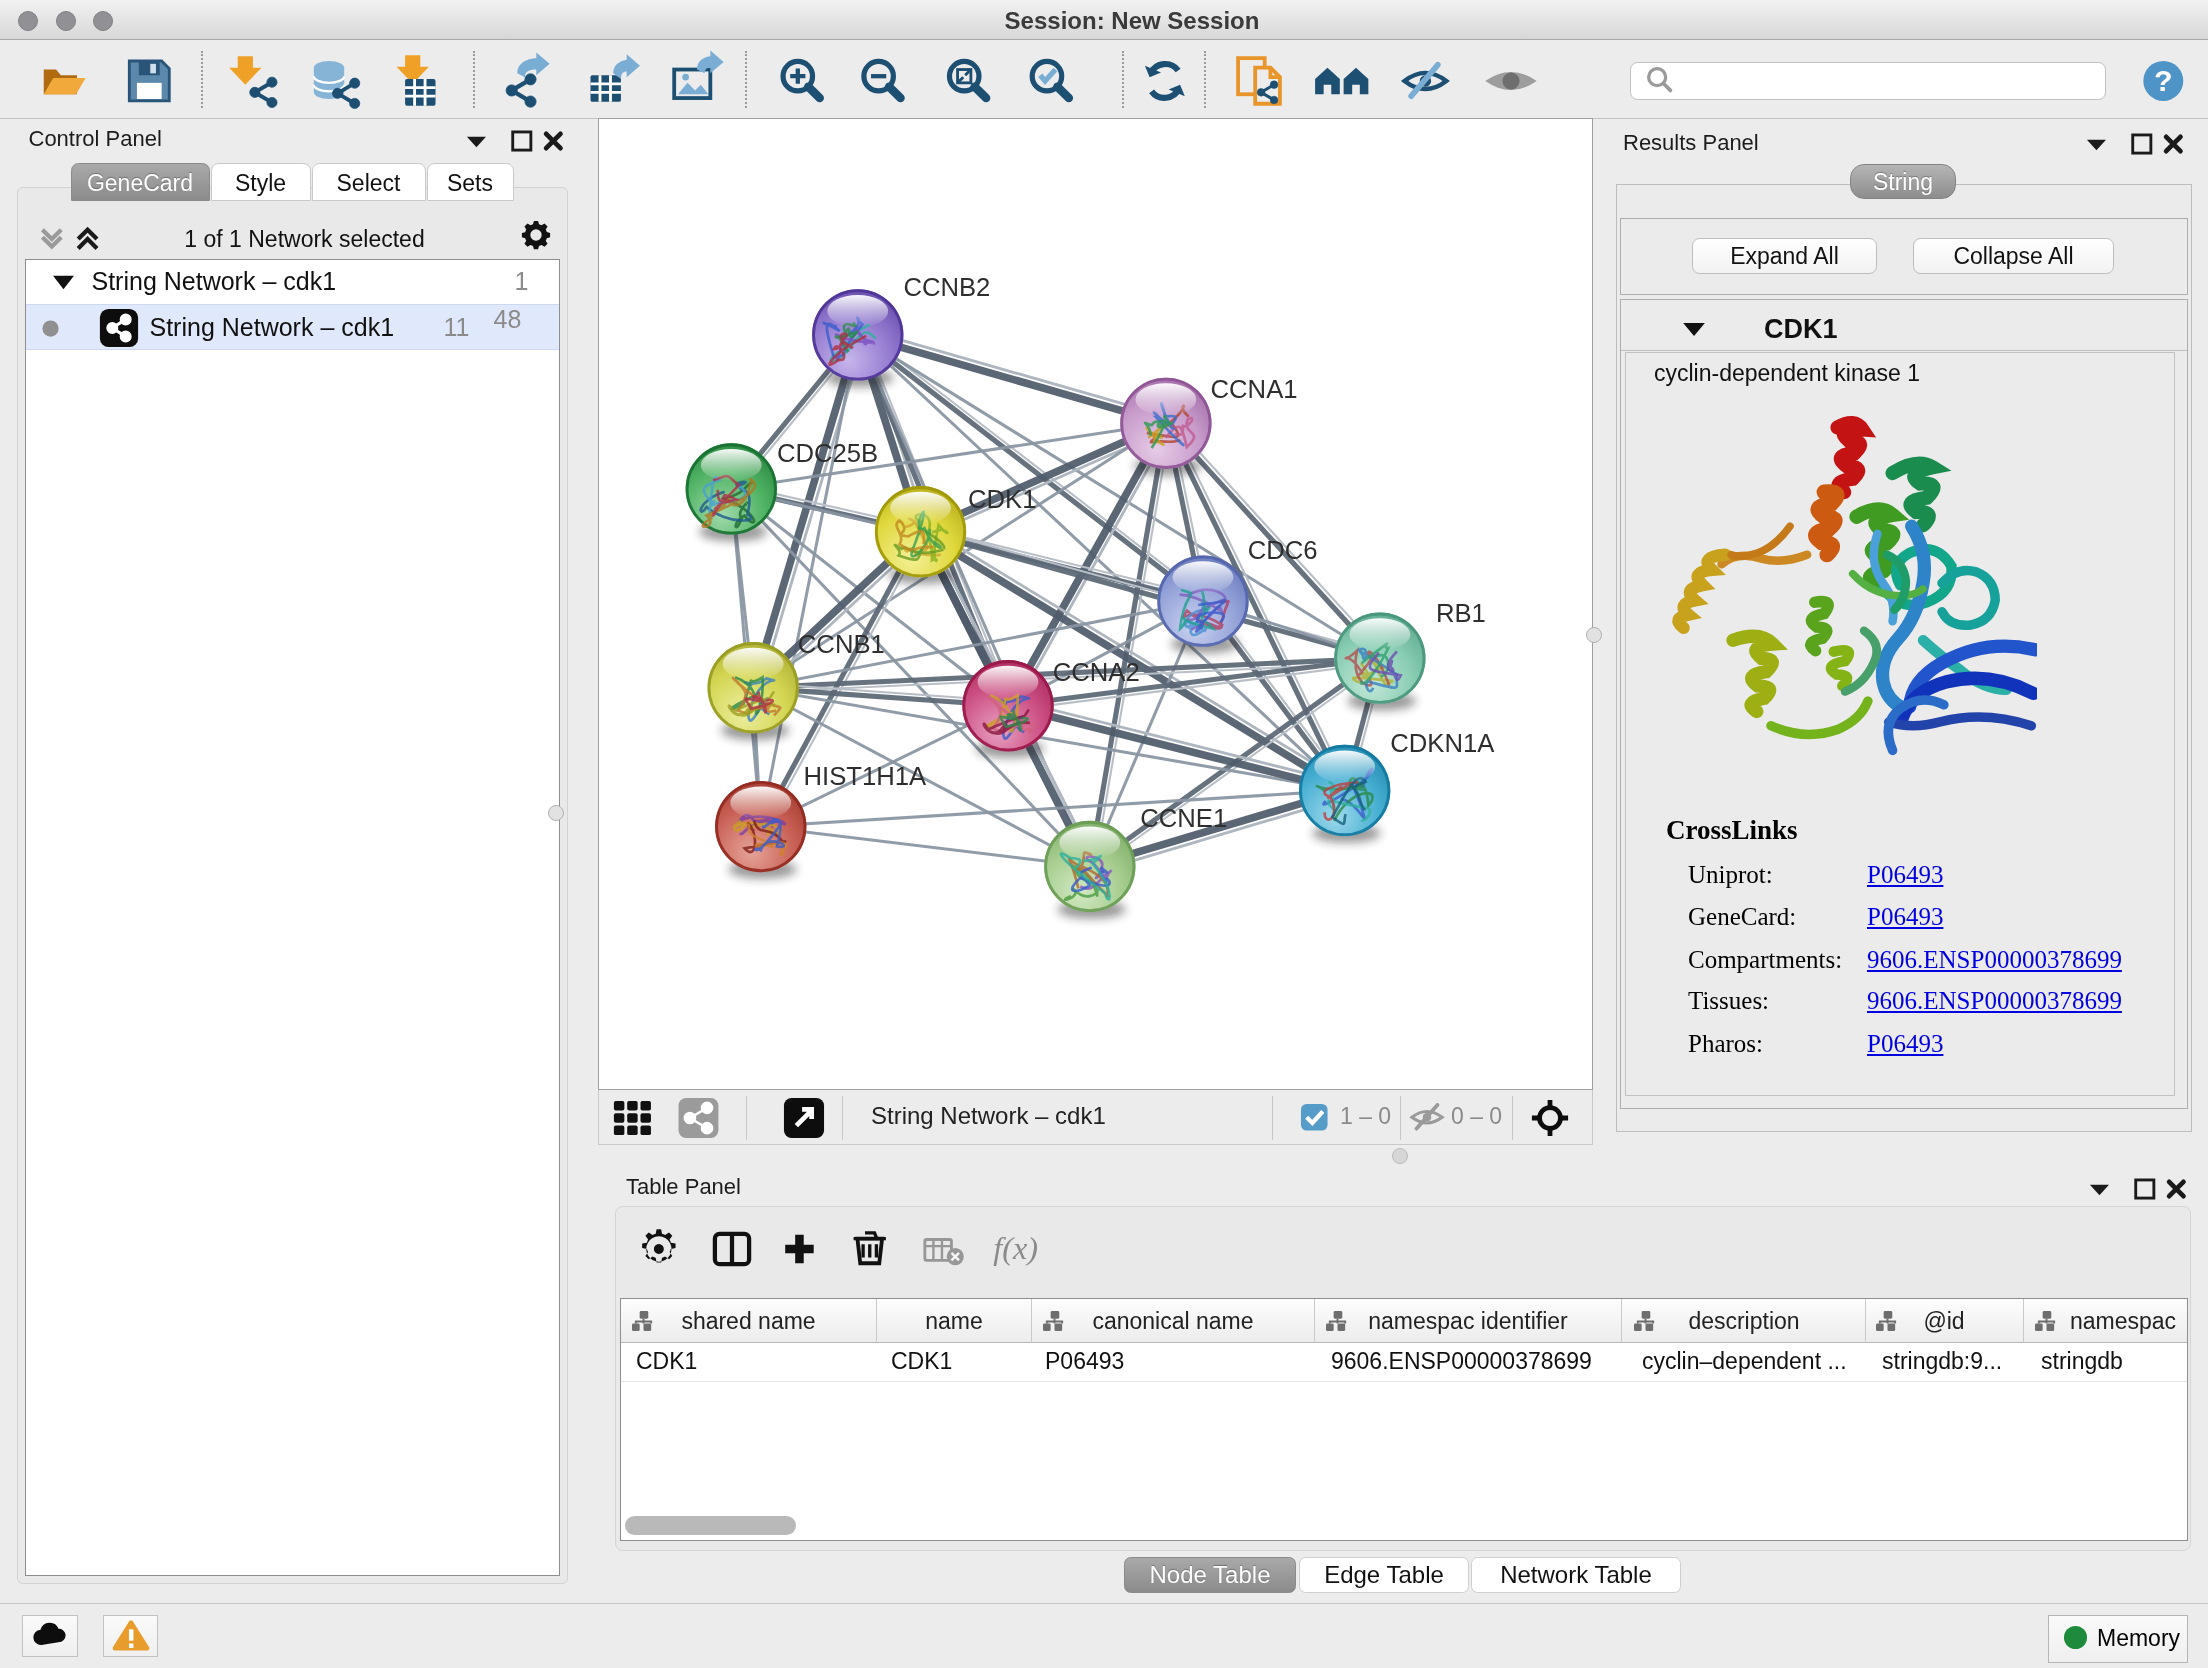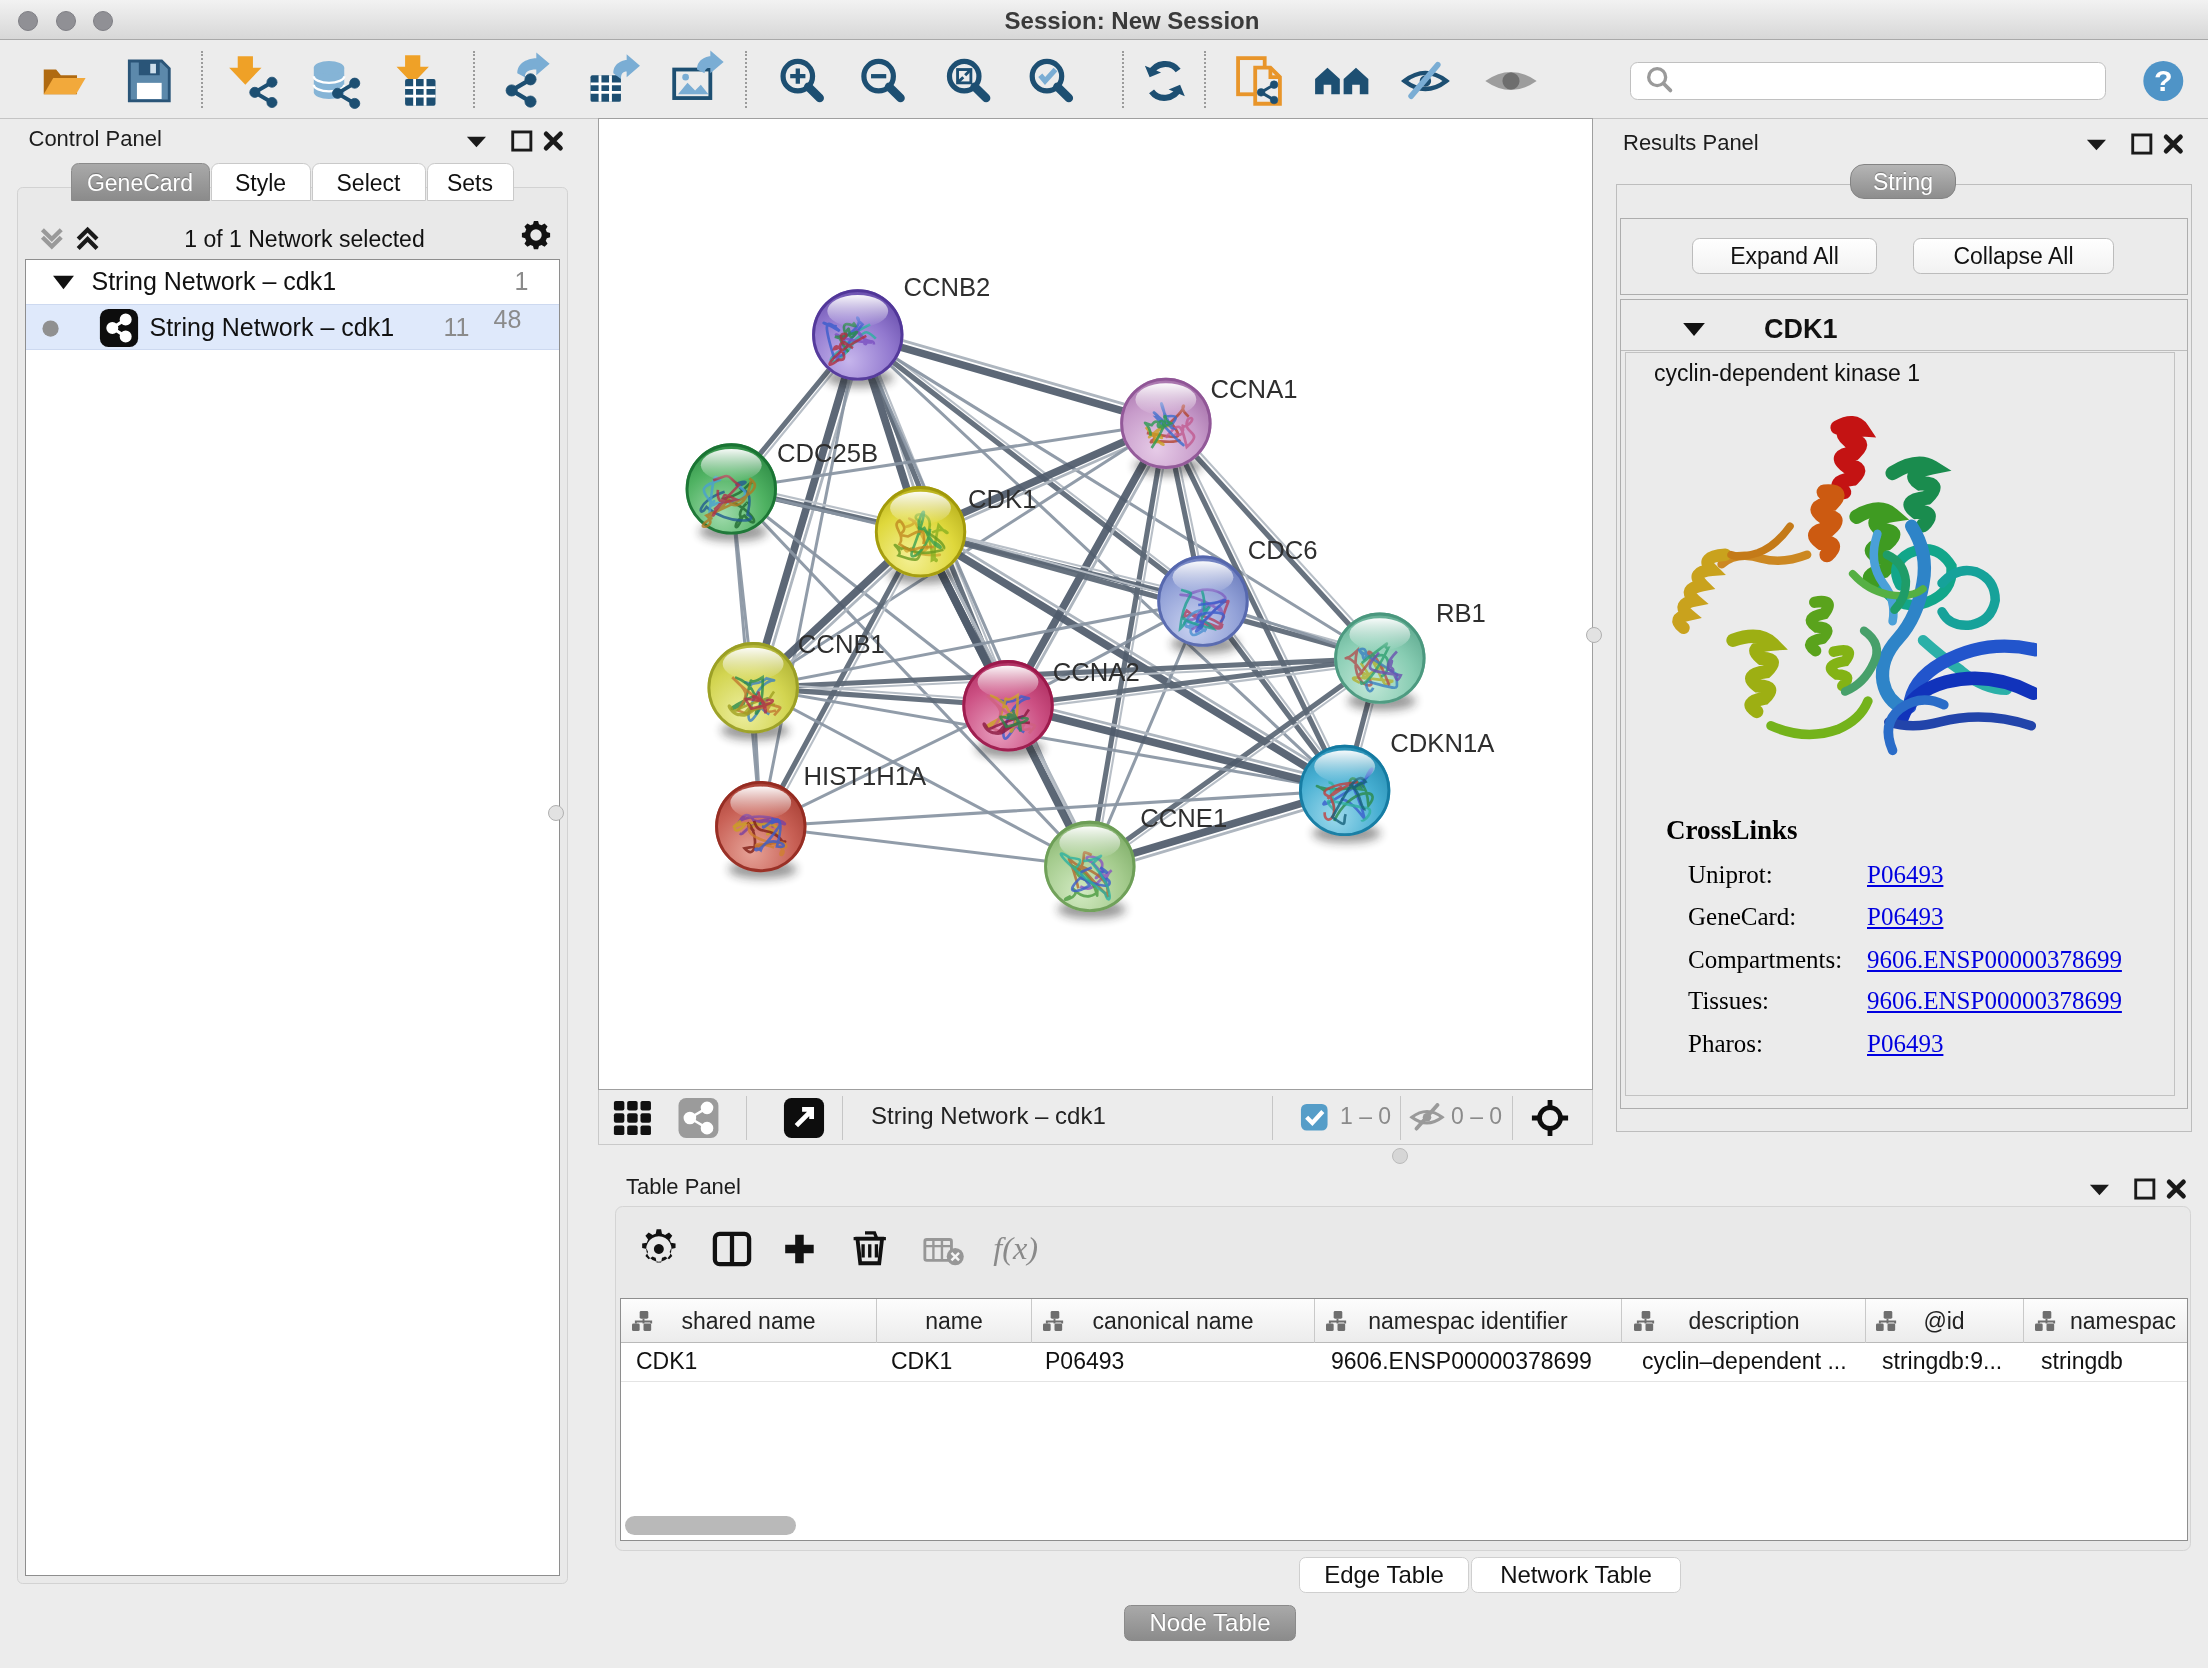--- a/index.html
+++ b/index.html
@@ -58,21 +58,21 @@
 #ntable { position:absolute; left:21px; top:141px; width:1568px; height:243px;
   background:#fff; border:1.9px solid #8e8e8e; }
 .th { position:absolute; top:0; height:44px; border-right:1px solid #c9c9c9;
   font-size:23px; color:#222; display:flex; align-items:center; justify-content:center; }
 .th svg { position:absolute; left:9.5px; top:10.5px; }
 .hdr { position:absolute; left:0; top:0; width:100%; height:44px;
   background:linear-gradient(#fdfdfd,#ececec); border-bottom:1px solid #b9b9b9; }
 .td { position:absolute; top:49px; font-size:23px; color:#111; }
 .btab { position:absolute; top:0; height:36px; border:1px solid #cfcfcf; background:#fff;
   border-radius:6.7px; text-align:center; font-size:24px; color:#111; line-height:34px; }
-.btab.tabsel { background:linear-gradient(#a9a9a9,#8b8b8b); color:#fff; border-color:#8b8b8b;margin-top:48px; }
+.btab.tabsel { background:linear-gradient(#a9a9a9,#8b8b8b); color:#fff; border-color:#8b8b8b; }
 .xrow { position:absolute; left:90px; width:476px; font-family:"Liberation Serif",serif; font-size:25px; }
 .xl { color:#000; }
 .xv { position:absolute; left:179px; color:#0000e0; text-decoration:underline; }
 
 
 #statusbar { position:absolute; left:0; top:1603px; width:2208px; height:66px;
   background:#ececec; border-top:1px solid #c6c6c6; }
 .sbtn { position:absolute; top:10.5px; background:linear-gradient(#fafafa,#efefef);
   border:1.9px solid #c2c2c2; }
 </style>
@@ -769,17 +769,37 @@
       <div class="td" style="left:1261px">stringdb:9...</div>
       <div class="td" style="left:1420px">stringdb</div>
       <div style="position:absolute;left:0;top:82px;width:100%;border-top:1px solid #e4e4e4"></div>
       <div style="position:absolute;left:3.8px;top:217px;width:171px;height:19px;background:#b9b9b9;border-radius:9.5px"></div>
     </div>
     <div class="btab tabsel" style="left:525px;top:400px;width:172px">Node Table</div>
     <div class="btab" style="left:700px;top:400px;width:170px">Edge Table</div>
     <div class="btab" style="left:872px;top:400px;width:210px">Network Table</div>
   </div>
 
+  <div id="statusbar">
+    <div class="sbtn" style="left:22px;width:56px;height:42px">
+      <svg width="38" height="27" viewBox="0 0 40 28" style="position:absolute;left:7.6px;top:6.7px">
+        <path fill="#0d0d0d" d="M11 24 a8 8 0 0 1 -1 -16 a10 10 0 0 1 19 -1 a7 7 0 0 1 3 13.5 z"></path>
+      </svg>
+    </div>
+    <div class="sbtn" style="left:103px;width:55px;height:42px">
+      <svg width="38" height="32" viewBox="0 0 40 34" style="position:absolute;left:7.6px;top:3.8px">
+        <path d="M20 4 L37 31 L3 31 Z" fill="#e89c2c" stroke="#e89c2c" stroke-width="5" stroke-linejoin="round"></path>
+        <rect x="17.8" y="11" width="4.8" height="12" fill="#fff"></rect>
+        <rect x="17.8" y="26" width="4.8" height="4.8" fill="#fff"></rect>
+      </svg>
+    </div>
+    <div class="sbtn" style="left:2048px;width:140px;height:48px;border:1.9px solid #b5b5b5">
+      <svg width="25" height="25" style="position:absolute;left:14.3px;top:9.5px" viewBox="0 0 26 26">
+          <circle cx="13" cy="13" r="12" fill="#1e8a3c"></circle>
+        </svg>
+      <span style="position:absolute;left:48px;top:9.5px;font-size:23px">Memory</span>
+    </div>
+  </div>
   <div id="split1" style="position:absolute;left:548px;top:805px;width:16px;height:16px;border-radius:50%;background:#e2e2e2;border:1px solid #b0b0b0"></div>
   <div id="split2" style="position:absolute;left:1586px;top:627px;width:16px;height:16px;border-radius:50%;background:#e2e2e2;border:1px solid #b0b0b0"></div>
   <div id="split3" style="position:absolute;left:1392px;top:1148px;width:16px;height:16px;border-radius:50%;background:#d6d6d6;border:1px solid #bbb"></div>
 </div>
 
 
 </body></html>

